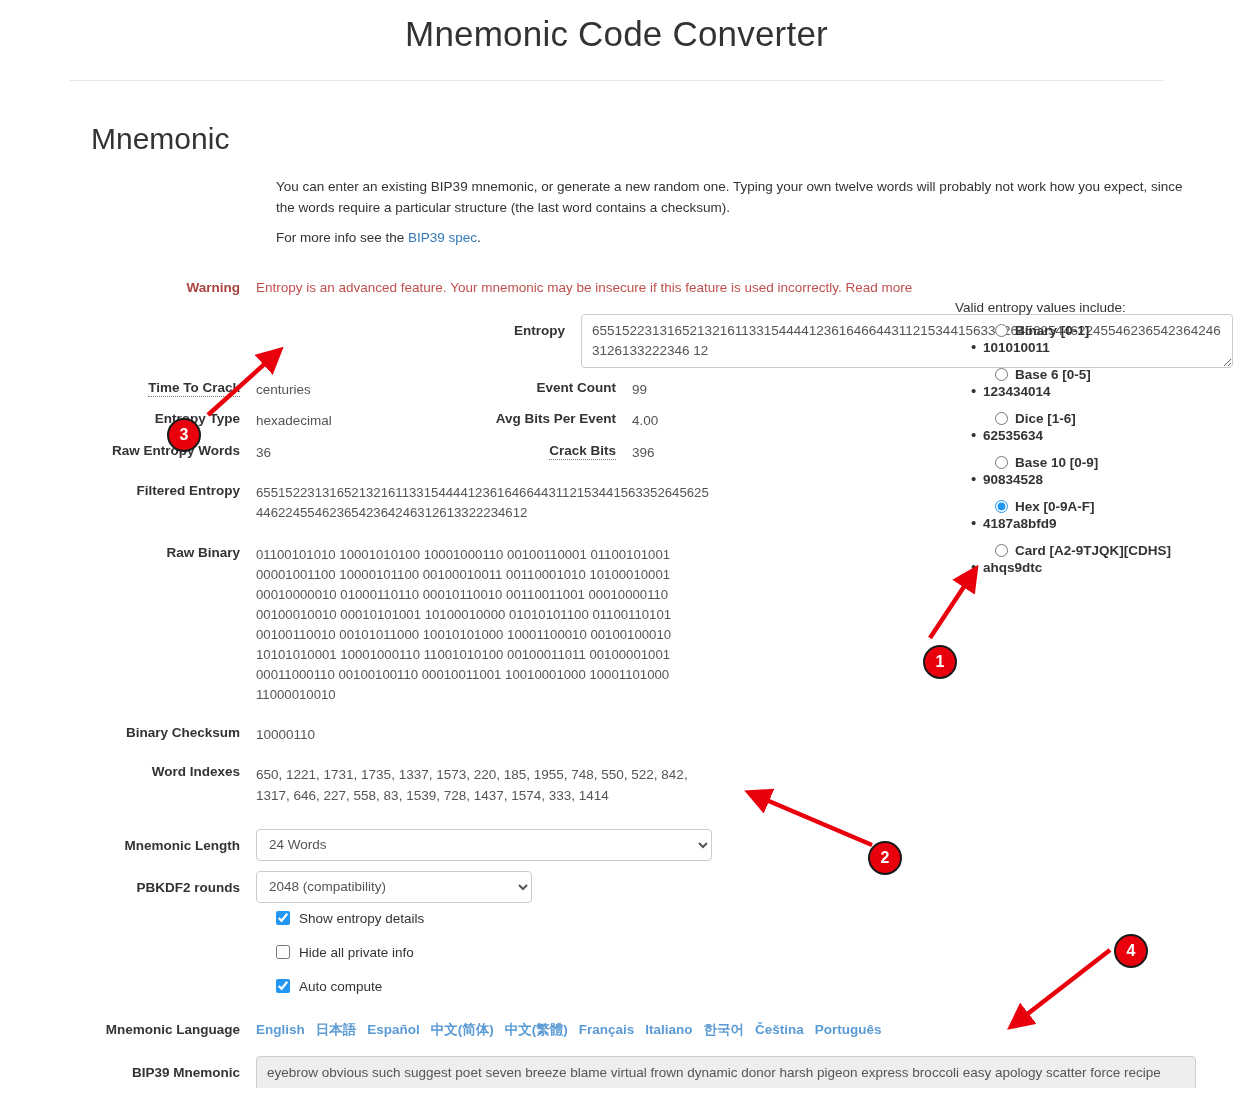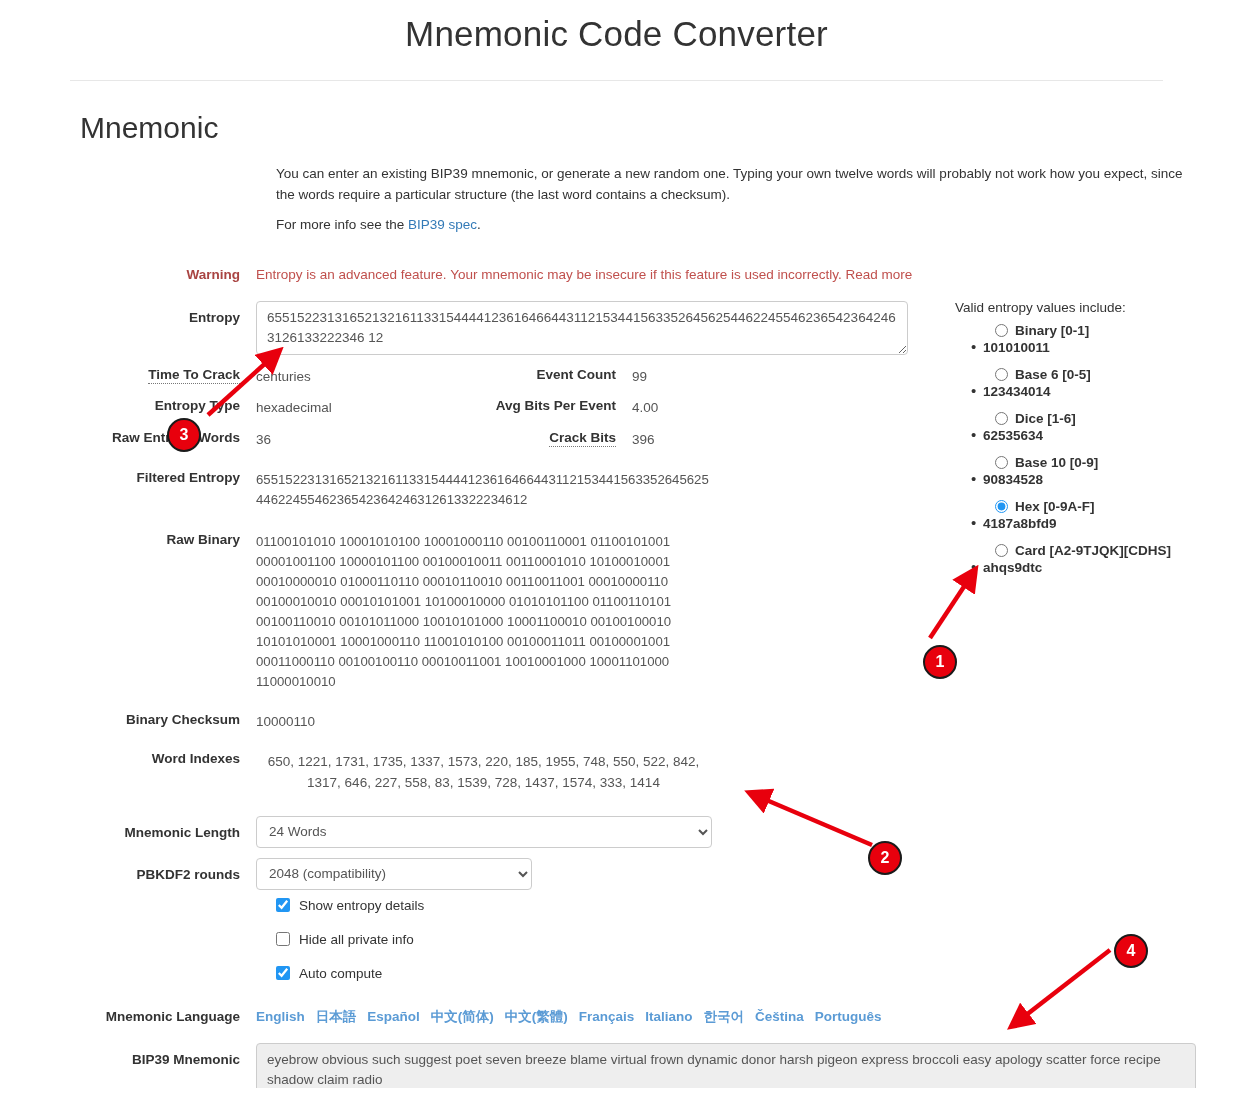--- a/index.html
+++ b/index.html
@@ -29,21 +29,21 @@
   .title-rule {
     border-bottom: 1px solid #e7e7e7;
     margin: 0 70px;
   }
 
   
   .section-heading {
     font-size: 30px;
     font-weight: 400;
     color: #333;
-    margin: 0;
+    margin: 11px;
     padding: 30px 0 10px 80px;
   }
 
   .intro {
     padding-left: 276px;
     padding-right: 30px;
     font-size: 13.5px;
     line-height: 1.55;
     color: #333;
     max-width: 1215px;
@@ -152,21 +152,20 @@
     font-size: 13.2px;
     color: #555;
     line-height: 1.52;
     max-width: 470px;
   }
   .ed-indexes {
     font-size: 13.5px;
     color: #555;
     line-height: 1.6;
     max-width: 455px;
-    text-align: center;
   }
 
   
   select.sel {
     font-family: "Liberation Sans", sans-serif;
     font-size: 13.5px;
     color: #555;
     border: 1px solid #cccccc;
     border-radius: 4px;
     padding: 5px 8px;
@@ -294,21 +293,21 @@
     </p>
   </div>
 
   <div class="form-row warning-row">
     <div class="lbl warn">Warning</div>
     <div class="warning-text">
       <span>Entropy is an advanced feature. Your mnemonic may be insecure if this feature is used incorrectly. </span><a href="#">Read more</a>
     </div>
   </div>
 
-  <div class="form-row" style="margin-top:16px;">
+  <div class="form-row" style="margin-top:16px;justify-content:flex-end;">
     <div class="lbl">Entropy</div>
     <div class="entropy-wrap">
       <textarea class="ta" id="entropy-textarea" placeholder="" style="">6551522313165213216113315444412361646644311215344156335264562544622455462365423642463126133222346 12</textarea>
     </div>
   </div>
 
   <div class="entropy-details">
 
     <div class="ed-row">
       <div class="ed-pair">

